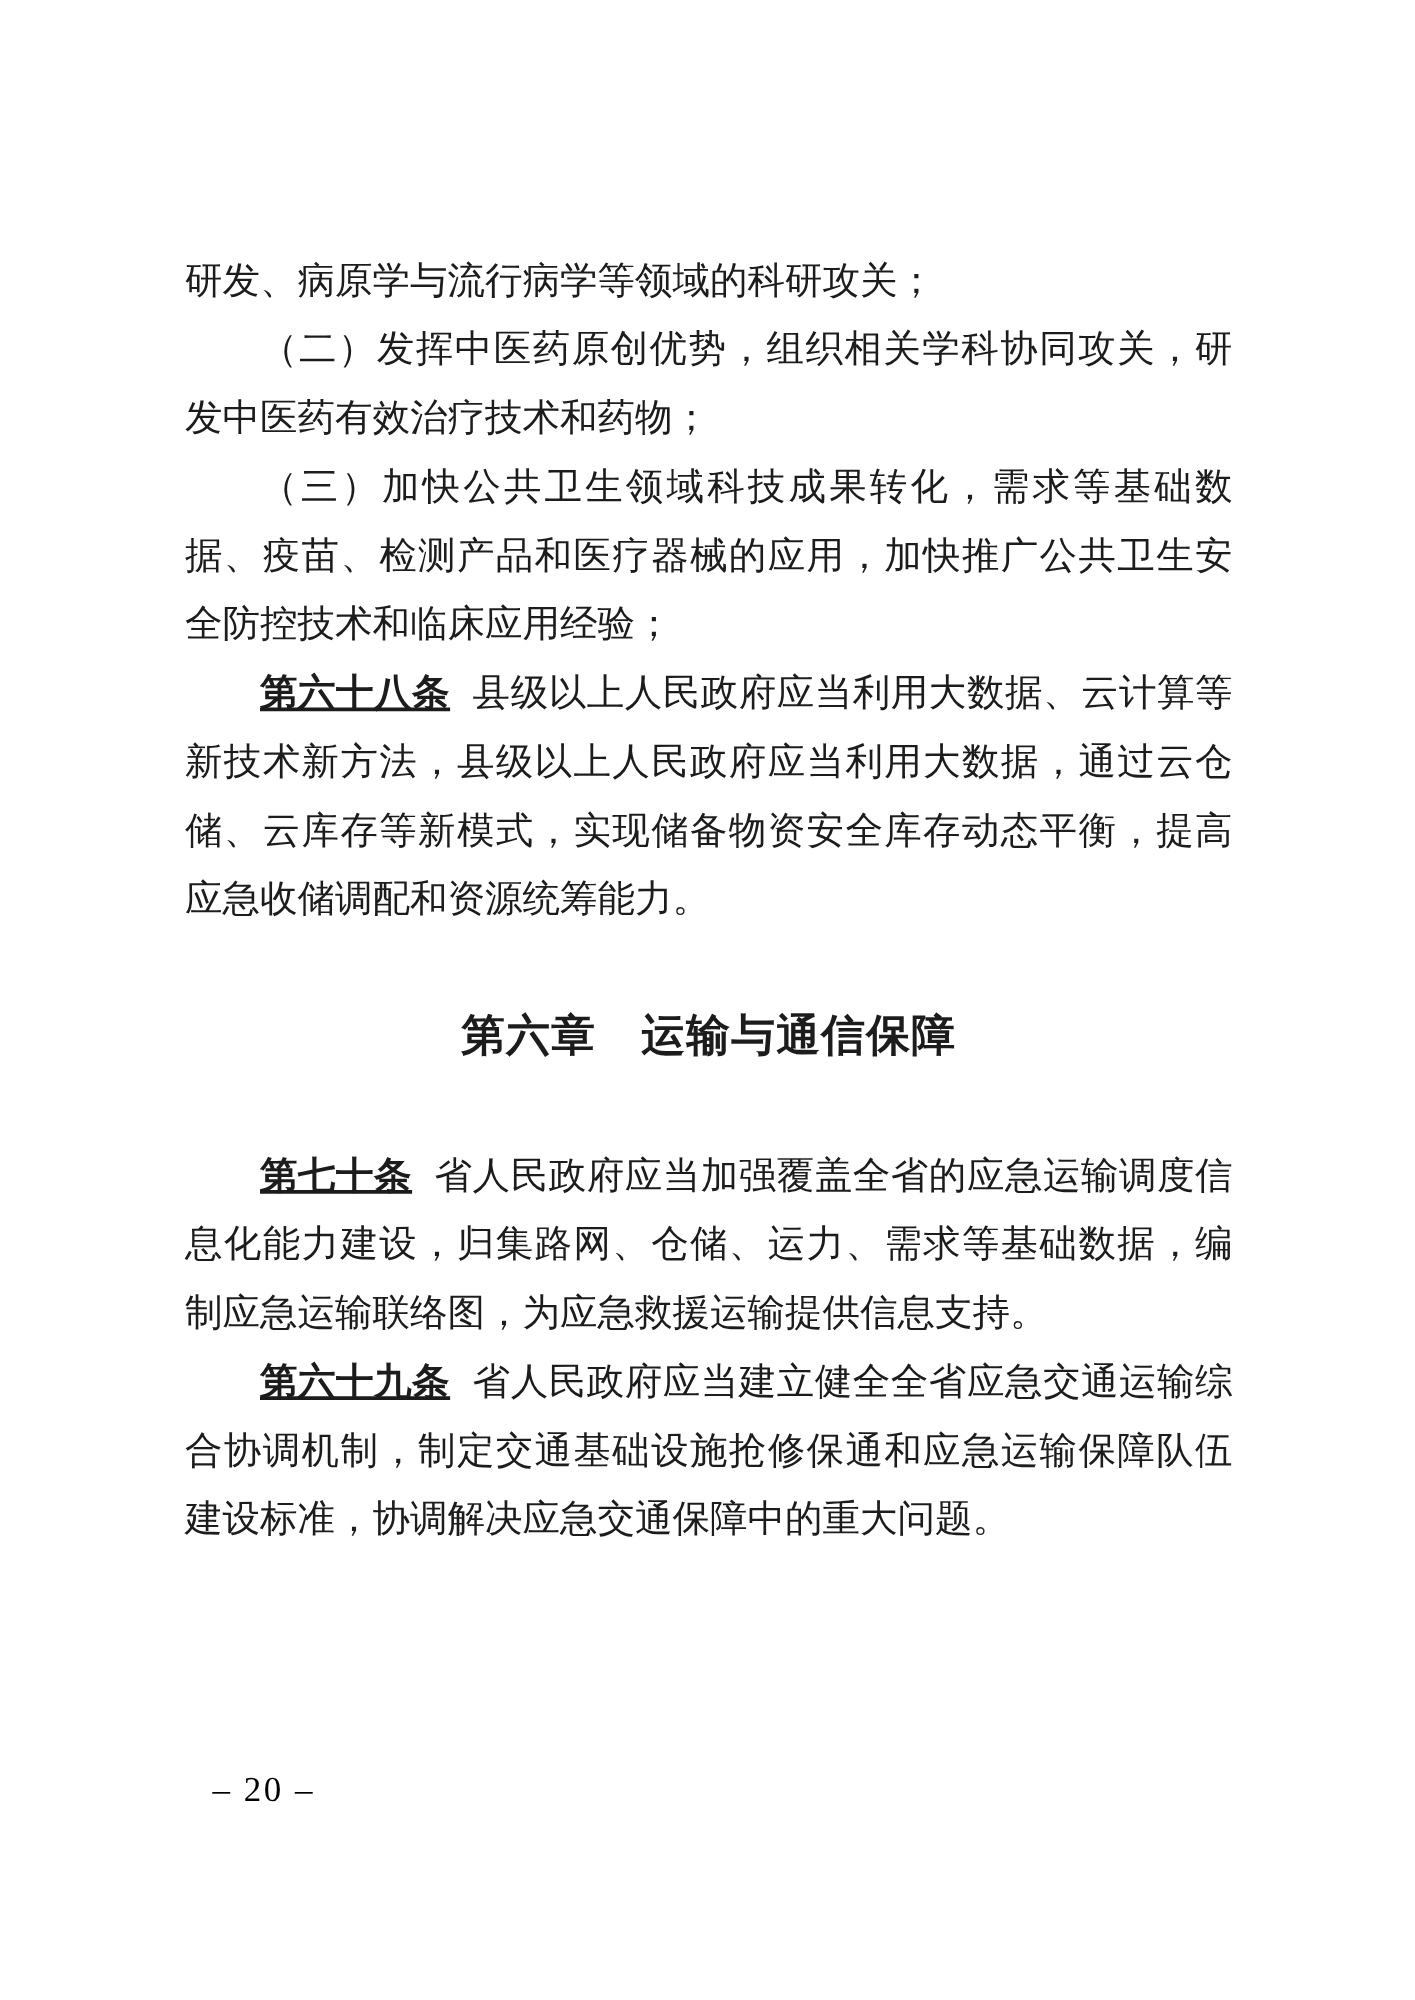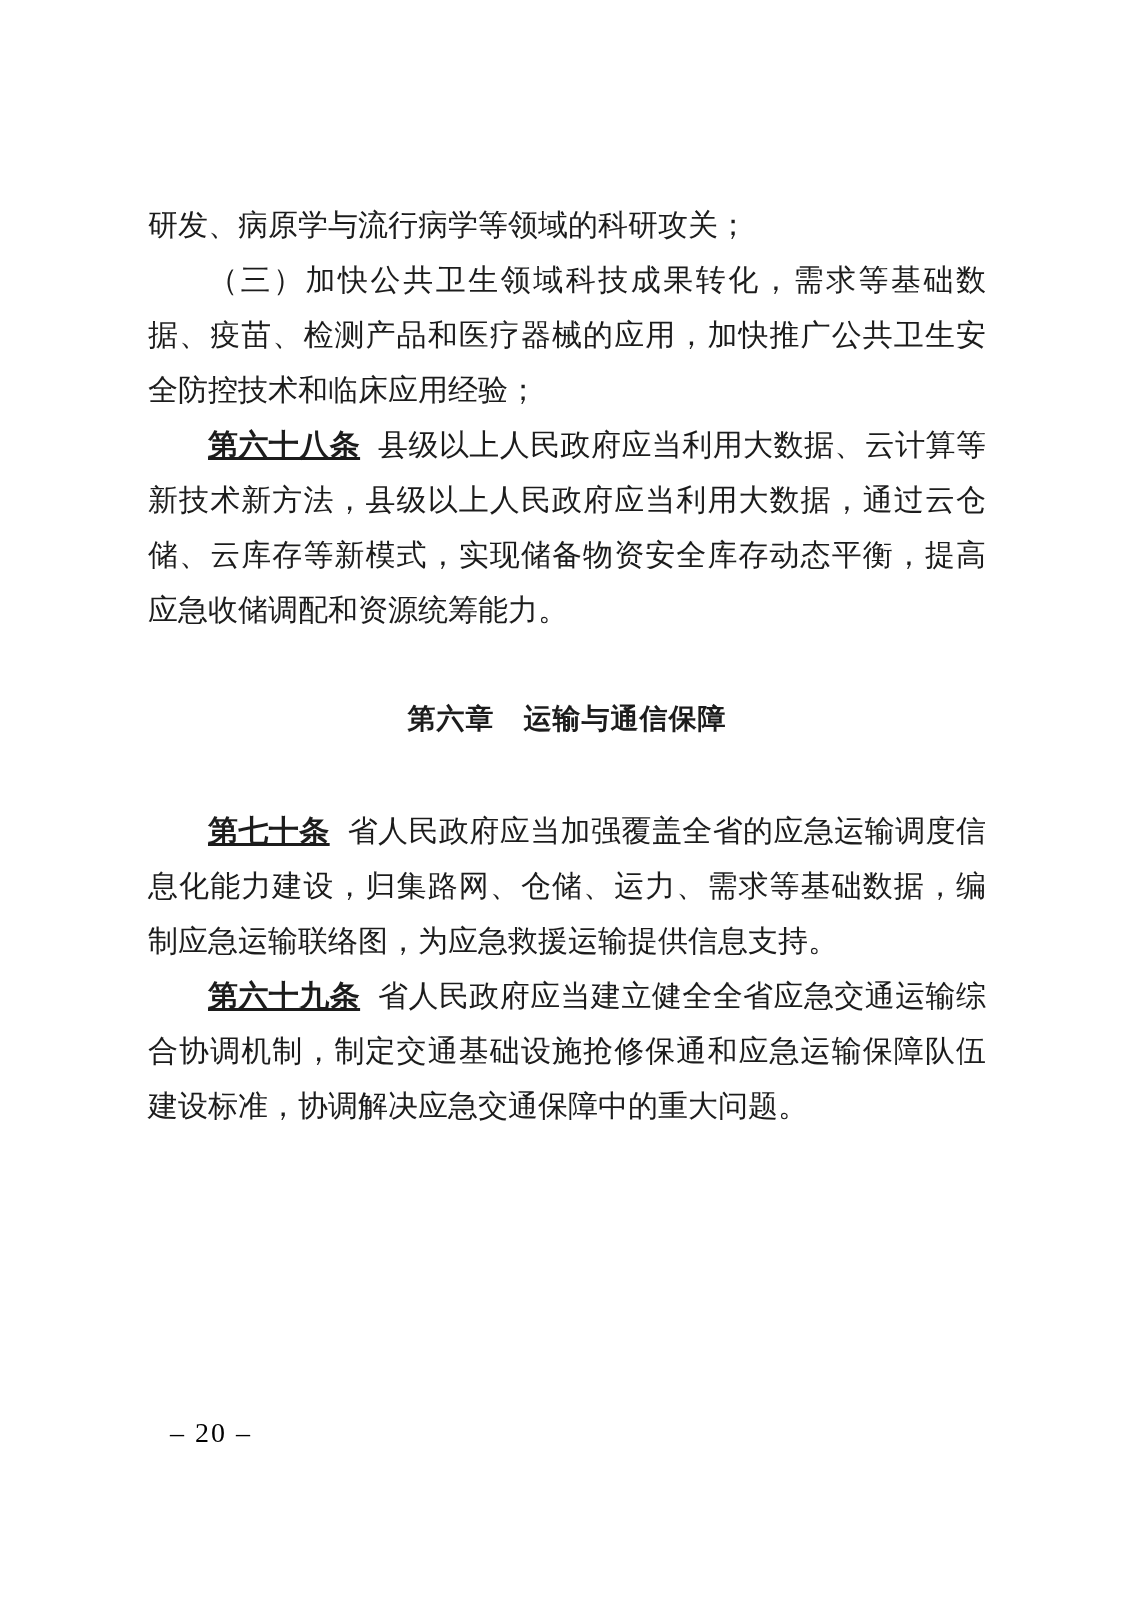--- a/index.html
+++ b/index.html
@@ -32,21 +32,21 @@
   .indent {
     text-indent: 2em;
   }
   .lead {
     font-weight: bold;
     margin-right: 0.6em;
     text-decoration: underline;
   }
   .chapter {
     margin: 54px 0 57px 0;
-    font-size: 28px;
+    font-size: 35px;
     line-height: 55px;
     font-weight: bold;
     text-align: center;
     letter-spacing: 1px;
   }
   .page-number {
     position: absolute;
     left: 170px;
     top: 1416px;
     font-size: 28px;
@@ -56,20 +56,21 @@
   }
 </style>
 </head>
 <body>
 
 <div class="page">
   <div class="text-body">
 
     <p class="para">研发、病原学与流行病学等领域的科研攻关；</p>
 
+    <p class="para indent">（二）发挥中医药原创优势，组织相关学科协同攻关，研发中医药有效治疗技术和药物；</p>
 
     <p class="para indent">（三）加快公共卫生领域科技成果转化，需求等基础数据、疫苗、检测产品和医疗器械的应用，加快推广公共卫生安全防控技术和临床应用经验；</p>
 
 
     <p class="para indent"><span class="lead">第六十八条</span><span>县级以上人民政府应当利用大数据、云计算等新技术新方法，县级以上人民政府应当利用大数据，通过云仓储、云库存等新模式，实现储备物资安全库存动态平衡，提高应急收储调配和资源统筹能力。</span></p>
 
     <h2 class="chapter">第六章　运输与通信保障</h2>
 
     <p class="para indent"><span class="lead">第七十条</span><span>省人民政府应当加强覆盖全省的应急运输调度信息化能力建设，归集路网、仓储、运力、需求等基础数据，编制应急运输联络图，为应急救援运输提供信息支持。</span></p>
 

